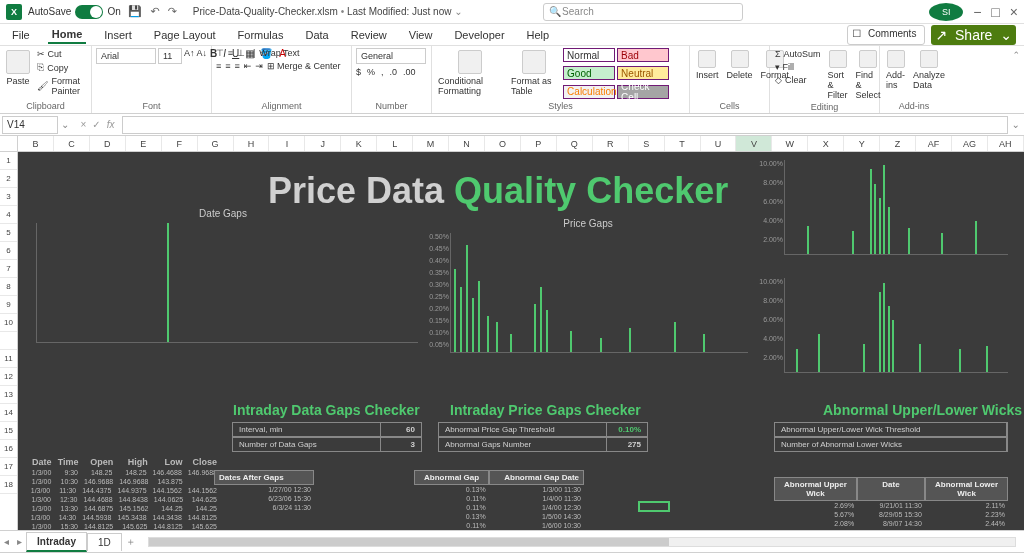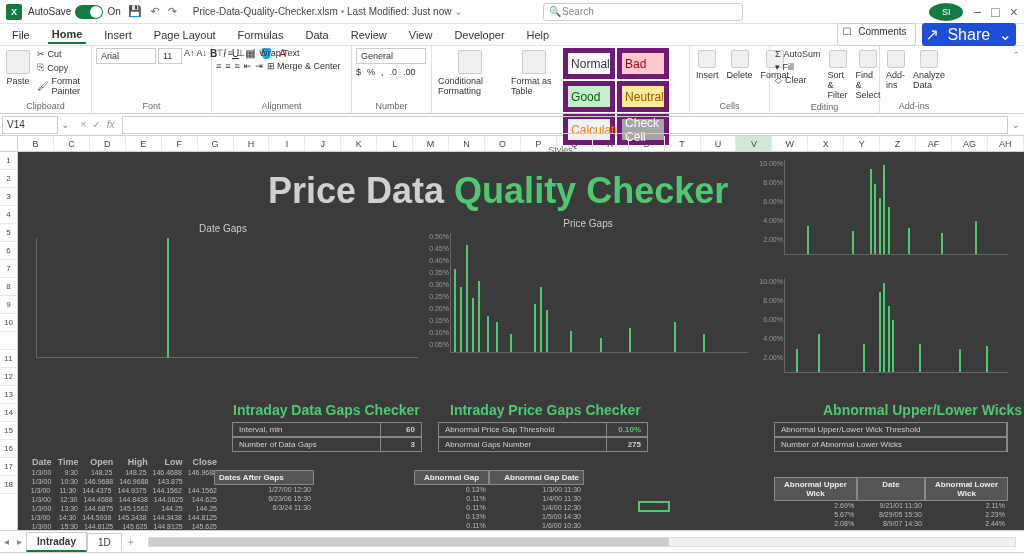--- a/index.html
+++ b/index.html
@@ -13,33 +13,33 @@
 .tb-fname{margin-left:16px;font-size:10px;color:#444}
 .searchbox{margin-left:80px;width:200px;height:18px;background:#fff;border:1px solid #ccc;border-radius:3px;display:flex;align-items:center;padding:0 6px;font-size:10px;color:#888}
 .tb-right{margin-left:auto;display:flex;gap:10px;align-items:center}
 .ubadge{width:34px;height:18px;background:#107c41;color:#fff;border-radius:50%;font-size:9px;display:flex;align-items:center;justify-content:center}
 .wctl{font-size:14px;color:#666;cursor:pointer}
 .menubar{height:22px;background:#fff;display:flex;align-items:center;padding:0 8px;gap:14px;font-size:11px;border-bottom:1px solid #e0e0e0}
 .menubar span{cursor:pointer;padding:2px 4px}
 .menubar .active{border-bottom:2px solid #107c41;font-weight:600}
 .menubar .right{margin-left:auto;display:flex;gap:6px}
 .btn-com{border:1px solid #ccc;padding:2px 8px;border-radius:3px;font-size:10px}
-.btn-share{background:#1d4ed8;color:#fff;padding:2px 10px;border-radius:3px;font-size:16px}
+.btn-share{background:#4d7c0f;color:#fff;padding:2px 10px;border-radius:3px;font-size:14px}
 .ribbon{height:68px;background:#fff;display:flex;border-bottom:1px solid #d0d0d0;font-size:9px}
 .rgrp{border-right:1px solid #e0e0e0;padding:2px 4px;display:flex;flex-direction:column;justify-content:space-between}
 .rgrp-body{display:flex;gap:4px;flex:1}
 .rgrp-label{text-align:center;color:#666;font-size:9px}
 .rbtn{display:flex;flex-direction:column;align-items:center;padding:2px;cursor:pointer;gap:2px}
 .ricon{width:18px;height:18px;background:#f0f0f0;border:1px solid #ccc;border-radius:2px}
 .ricon-lg{width:24px;height:24px}
 .rtext{font-size:9px}
 .rsmall{display:flex;align-items:center;gap:3px;font-size:9px;cursor:pointer;padding:1px}
 .fontbox{border:1px solid #ccc;padding:1px 4px;font-size:9px;background:#fff;height:16px;display:flex;align-items:center}
 .cellstyles{display:flex;gap:2px;flex-wrap:wrap;width:170px}
-.csty{width:52px;height:31px;font-size:12px;display:flex;align-items:center;padding:0 3px;border:5px solid #701a75}
+.csty{width:52px;height:14px;font-size:10px;display:flex;align-items:center;padding:0 3px;border:1px solid #701a75}
 .csty.normal{background:#fff}
 .csty.bad{background:#ffc7ce;color:#9c0006}
 .csty.good{background:#c6efce;color:#006100}
 .csty.neutral{background:#ffeb9c;color:#9c5700}
 .csty.calc{background:#f2f2f2;color:#fa7d00}
 .csty.check{background:#a5a5a5;color:#fff}
 .fbar{height:22px;background:#fff;display:flex;align-items:center;border-bottom:1px solid #d0d0d0;font-size:10px}
 .namebox{width:56px;height:18px;border:1px solid #ccc;padding:0 4px;display:flex;align-items:center;margin-left:2px}
 .fbar-icons{display:flex;gap:6px;padding:0 8px;color:#999}
 .finput{flex:1;height:18px;border:1px solid #ccc;padding:0 4px}
@@ -330,21 +330,21 @@
       <div>15</div>
       <div>16</div>
       <div>17</div>
       <div>18</div>
   </div>
   <div class="sheet">
     <div class="title-main">
       <span>Price Data </span><span class="title-g">Quality Checker</span>
     </div>
 
-    <div class="mini-chart" style="top:71px;left:10px;width:390px">
+    <div class="mini-chart" style="top:56px;left:10px;width:390px">
       <div class="chart-title">Date Gaps</div>
       <div class="chart-area" style="height:120px;margin-left:8px">
         <div class="bar" style="left:34%;height:100%"></div>
       </div>
     </div>
 
     <div class="mini-chart" style="top:66px;left:410px;width:320px">
       <div class="chart-title">Price Gaps</div>
       <div class="chart-area" style="height:120px;margin-left:22px">
         <div class="chart-yax" style="top:0">0.50%</div>

